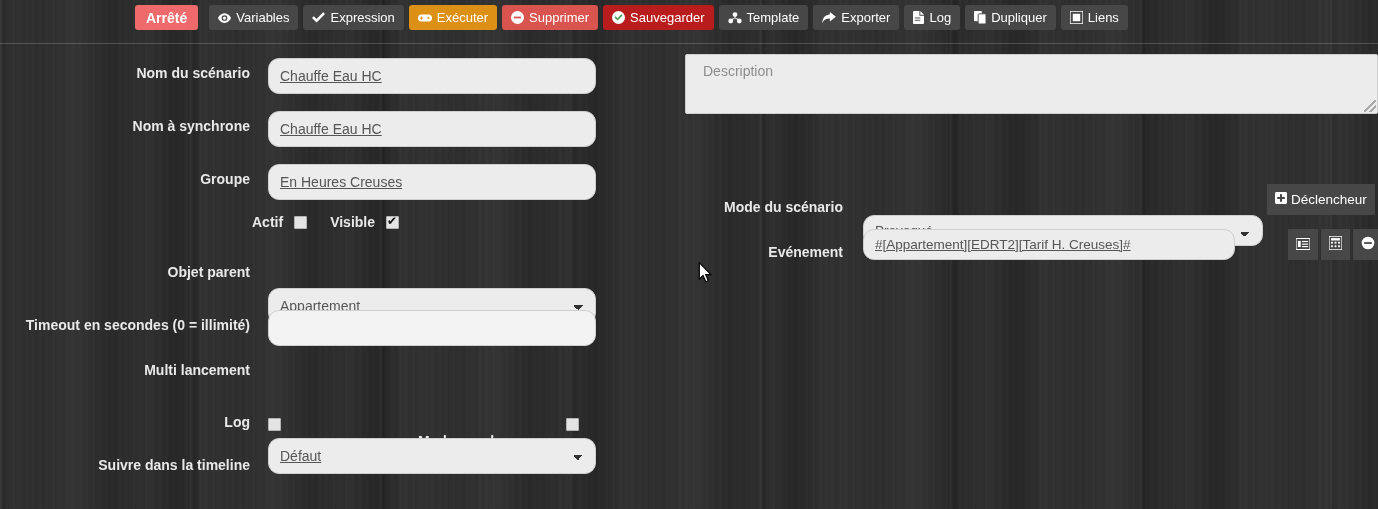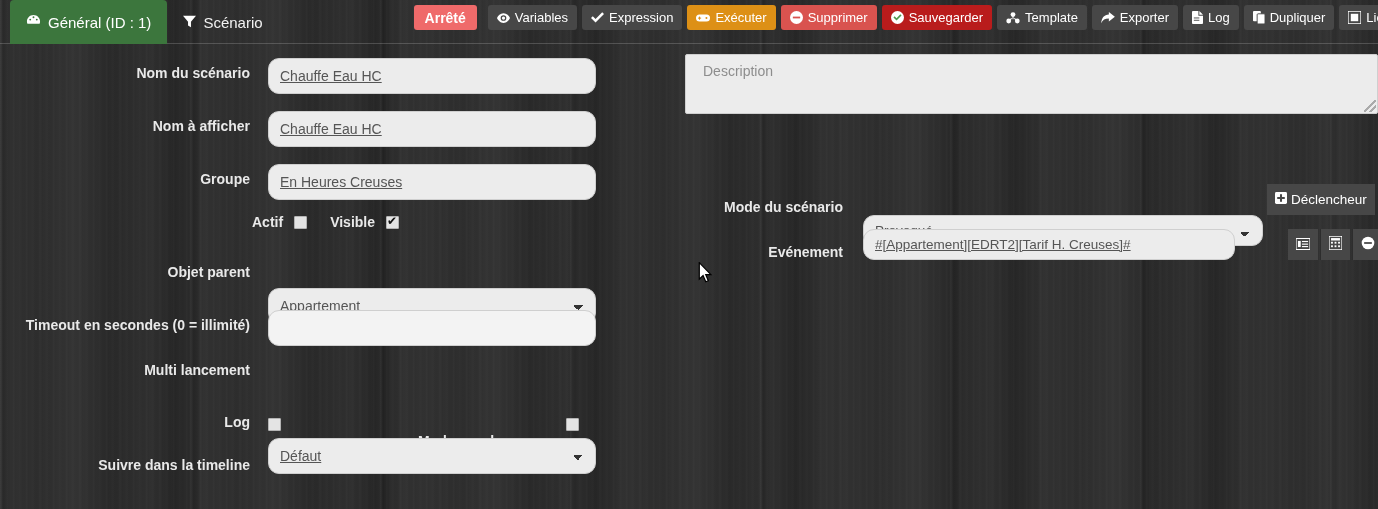--- a/index.html
+++ b/index.html
@@ -254,38 +254,20 @@
     width: 16px; height: 22px;
     pointer-events: none;
     z-index: 50;
   }
 </style>
 </head>
 <body>
 
 <div class="topbar">
 
-  <div class="tabs">
-    <div class="tab active">
-      <span class="ic">
-        <svg width="15" height="15" viewBox="0 0 16 16">
-            <path fill="#fff" d="M8 2C4.1 2 1 5.1 1 9c0 .9.2 1.7.5 2.5h13c.3-.8.5-1.6.5-2.5 0-3.9-3.1-7-7-7zm-3.5 6a1 1 0 110-2 1 1 0 010 2zM8 5.5a1 1 0 110-2 1 1 0 010 2zm3.5 2.5a1 1 0 110-2 1 1 0 010 2z"></path>
-          </svg>
-      </span>
-      <span>Général (ID : 1)</span>
-    </div>
-    <div class="tab plain">
-      <span class="ic">
-        <svg width="13" height="13" viewBox="0 0 16 16">
-            <path fill="#fff" d="M0 1h16L9.8 8.4V15L6.2 13V8.4z"></path>
-          </svg>
-      </span>
-      <span>Scénario</span>
-    </div>
-  </div>
 
   <div class="toolbar">
     <span class="badge-status">Arrêté</span>
 
     <button class="btn btn-default">
       <span class="ic">
         <svg width="13" height="12" viewBox="0 0 16 12">
             <path fill="#fff" d="M8 0C4 0 1.2 3 0 6c1.2 3 4 6 8 6s6.8-3 8-6c-1.2-3-4-6-8-6zm0 9.5A3.5 3.5 0 118 2.5a3.5 3.5 0 010 7zM8 4a2 2 0 100 4 2 2 0 000-4z"></path>
           </svg>
       </span>
@@ -390,21 +372,21 @@
 <div class="content">
 
   <div class="col-left">
 
     <div class="l-row" style="left:0;top:14px;width:250px;">
       <div class="lbl l-lbl">Nom du scénario</div>
     </div>
     <input class="fld" style="position: absolute; left: 268px; top: 14px; width: 328px;" value="Chauffe Eau HC">
 
     <div class="l-row" style="left:0;top:67px;width:250px;">
-      <div class="lbl l-lbl">Nom à afficher</div>
+      <div class="lbl l-lbl">Nom à synchrone</div>
     </div>
     <input class="fld" style="position: absolute; left: 268px; top: 67px; width: 328px;" value="Chauffe Eau HC">
 
     <div class="l-row" style="left:0;top:120px;width:250px;">
       <div class="lbl l-lbl">Groupe</div>
     </div>
     <input class="fld" style="position: absolute; left: 268px; top: 120px; width: 328px;" value="En Heures Creuses">
 
     <div style="position:absolute;left:252px;top:170px;display:flex;align-items:center;gap:11px;">
       <span class="lbl" style="padding-top:0;">Actif</span>

